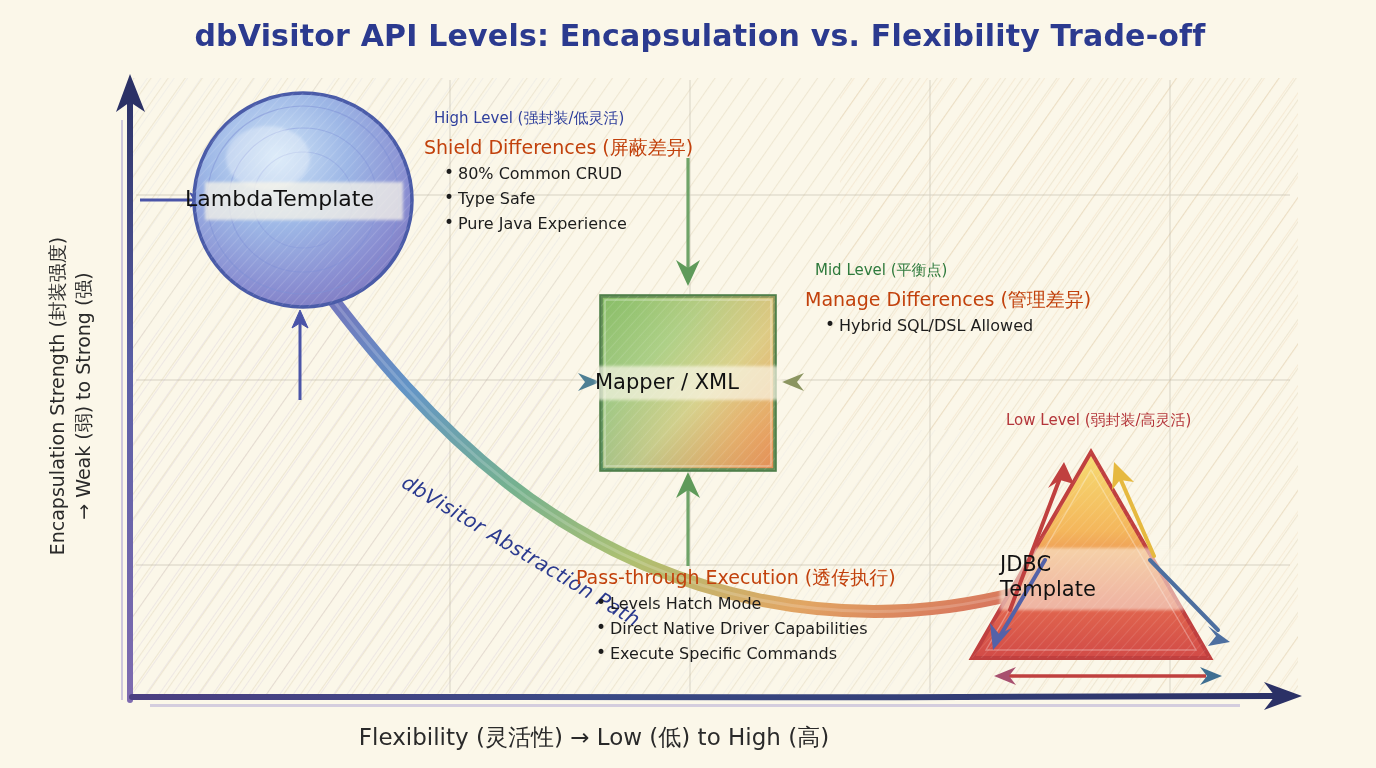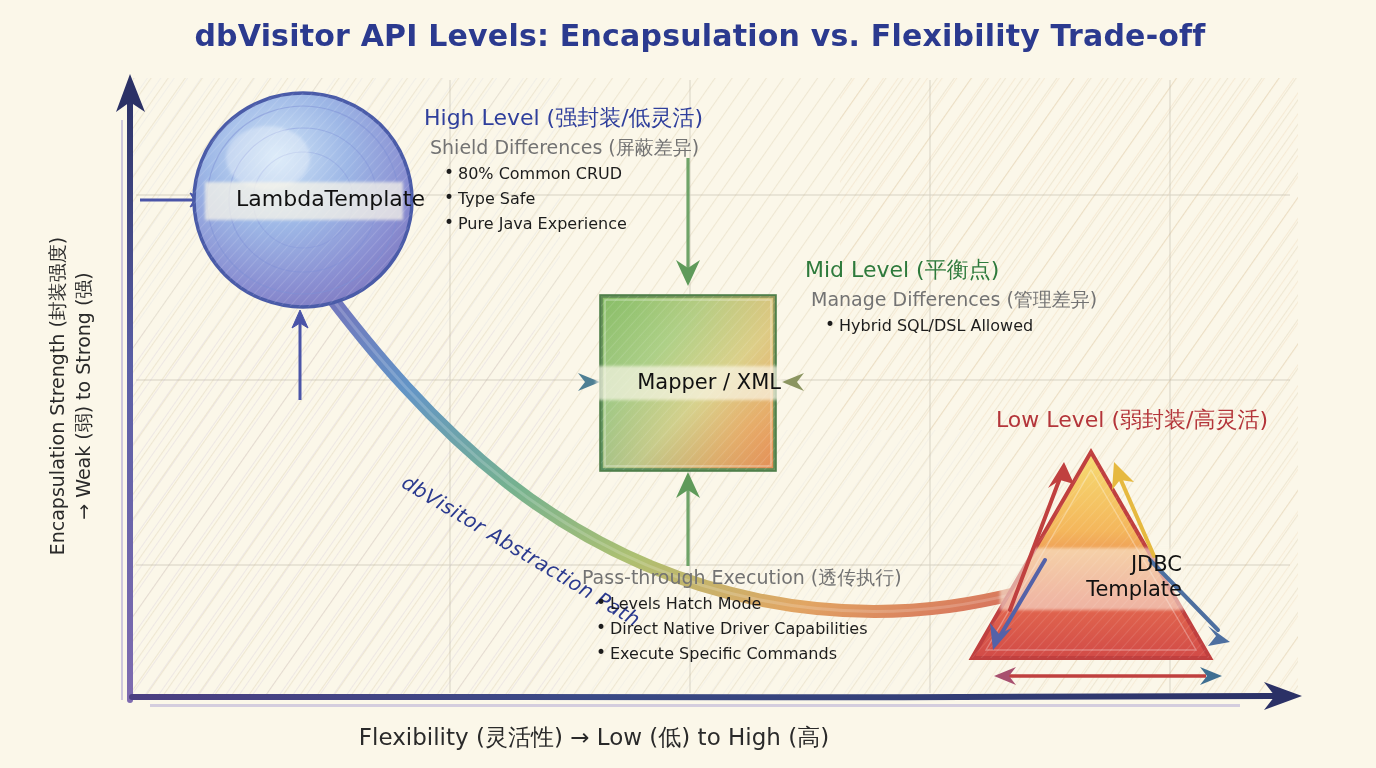--- a/index.html
+++ b/index.html
@@ -28,38 +28,38 @@
     transform:rotate(-90deg);transform-origin:center center;
     font-size:19px;color:#2a2a2a;line-height:26px;
   }
   #xlabel{
     left:0;top:722px;width:1188px;text-align:center;
     font-size:23px;color:#2a2a2a;
   }
 
   
   .blk{position:absolute;}
-  .blk .hd{font-size:22px;line-height:28px;margin:0 0 2px 6px;}
-  .blk .sub{font-size:19px;line-height:26px;color:#737373;margin:0 0 1px 12px;}
+  .blk .hd{font-size:15px;line-height:28px;margin:0 0 2px 16px;}
+  .blk .sub{font-size:19px;line-height:26px;color:#c2410c;margin:0 0 1px 6px;}
   .blk ul{margin:0;padding:0 0 0 26px;list-style:none;}
   .blk li{font-size:16px;line-height:25px;color:#1c1c1c;position:relative;padding-left:14px;}
   .blk li:before{content:"•";position:absolute;left:0;top:-1px;font-size:17px;color:#1c1c1c;}
 
   #blk-high{left:418px;top:104px;}
   #blk-high .hd{color:#2f3f9c;}
   #blk-mid{left:799px;top:256px;}
   #blk-mid .hd{color:#2e7a3c;}
   #blk-low{left:990px;top:406px;}
   #blk-low .hd{color:#b4353a;}
   #blk-pass{left:570px;top:564px;}
   #blk-pass .sub{font-size:19px;}
 
   
   .shape-label{
-    position:absolute;text-align:right;color:#111;
+    position:absolute;text-align:left;color:#111;
     font-size:21px;line-height:25px;white-space:pre;
   }
   #lbl-sphere{left:185px;top:186px;width:240px;font-size:22px;}
   #lbl-square{left:595px;top:370px;width:186px;font-size:21px;}
   #lbl-tri{left:1000px;top:552px;width:182px;font-size:21px;}
 
   
   #lbl-curve{
     position:absolute;left:410px;top:470px;
     font-size:20px;color:#2b3a8f;font-style:italic;

